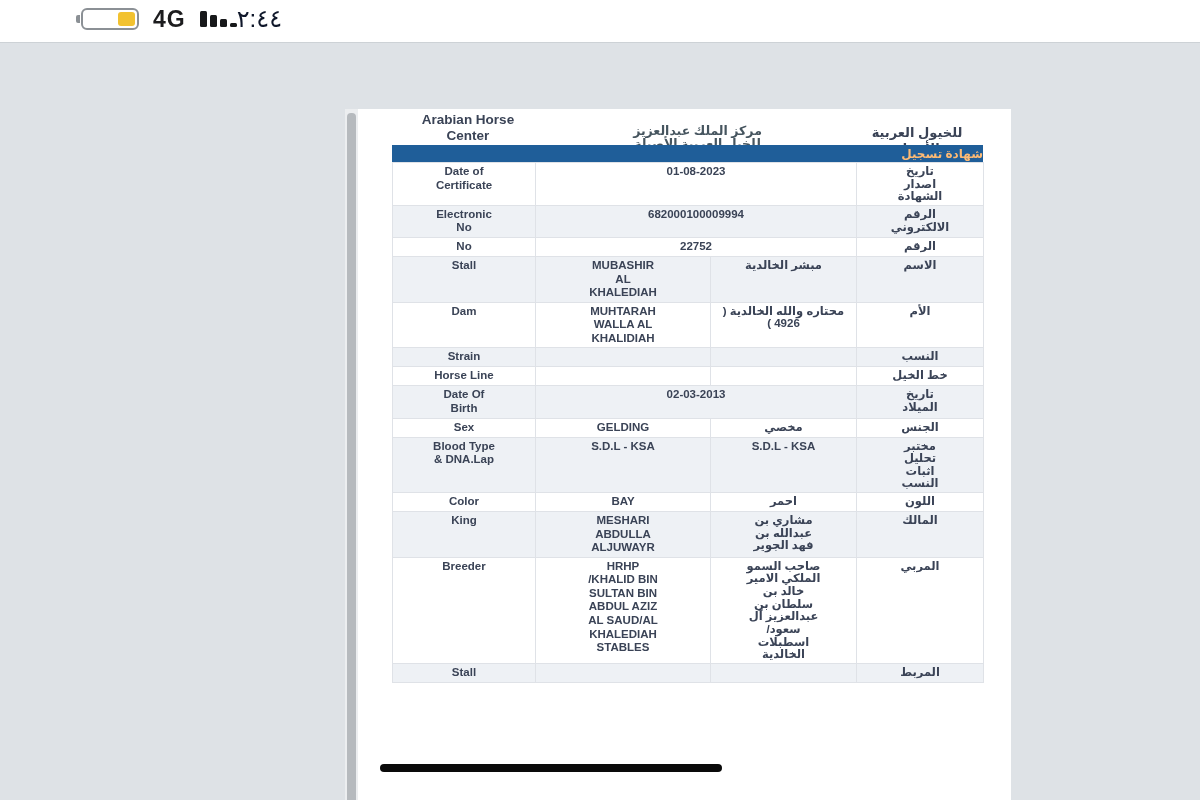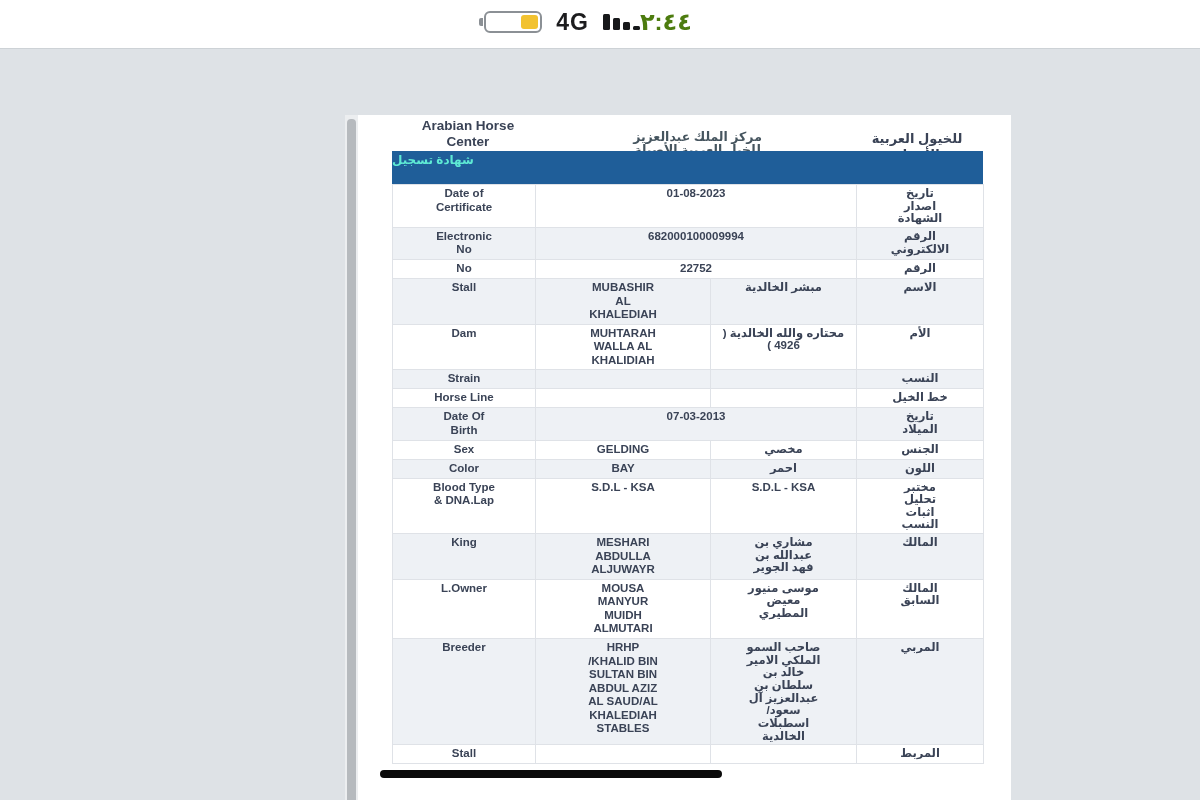--- a/index.html
+++ b/index.html
@@ -8,54 +8,54 @@
     --row-stripe:#eef1f5;
     --background-gray:#dee2e6;
     --text-navy:#3a4356;
   }
   *{box-sizing:border-box;margin:0;padding:0;}
   html,body{width:1200px;height:800px;overflow:hidden;}
   body{font-family:"Liberation Sans","DejaVu Sans",sans-serif;background:#fff;}
   .screen{position:relative;width:1200px;height:800px;overflow:hidden;}
 
   
-  .status-bar{height:48px;background:#ffffff;display:flex;align-items:center;justify-content:center;padding:0 125px 4px 96px;}
+  .status-bar{height:42px;background:#ffffff;display:flex;align-items:center;justify-content:flex-start;padding:0 125px 4px 76px;}
   .status-left{display:flex;align-items:center;gap:14px;}
   .battery{display:flex;align-items:center;}
   .battery .cap{width:4px;height:8px;background:#8b9095;border-radius:2px 0 0 2px;margin-right:1px;}
   .battery .shell{width:58px;height:22px;border:2px solid #8b9095;border-radius:6px;background:#fff;position:relative;}
   .battery .charge{position:absolute;right:2px;top:2px;bottom:2px;width:17px;border-radius:3px;background:var(--battery-yellow);}
   .network{font-size:23px;font-weight:600;color:#1c1c1e;letter-spacing:1px;}
   .signal{display:flex;align-items:flex-end;gap:3px;height:17px;padding-bottom:1px;}
   .signal i{display:block;width:7px;background:#17181a;border-radius:1.5px;}
   .signal .b1{height:16px;}
   .signal .b2{height:12px;}
   .signal .b3{height:8px;}
   .signal .b4{height:4px;}
-  .status-time{font-size:24px;font-weight:700;color:#4d7c0f;}
+  .status-time{font-size:24px;font-weight:400;color:#0f172a;}
 
   
   .desktop-bg{position:relative;height:758px;background:var(--background-gray);border-top:1px solid #cdd2d6;overflow:hidden;}
 
   
   .page{position:absolute;left:345px;top:66px;width:666px;height:720px;background:#ffffff;}
   .page-scrollbar{position:absolute;left:0;top:0;bottom:0;width:13px;background:#eceef0;}
   .page-scrollbar .thumb{position:absolute;left:2px;right:2px;top:4px;bottom:0;background:#b6babe;border-radius:4px;}
   .page-content{margin:0 28px 0 47px;}
 
   
   .cert-header{display:flex;align-items:flex-start;height:36px;overflow:hidden;color:var(--text-navy);}
   .hdr-en{width:152px;text-align:center;font-size:13.5px;font-weight:700;line-height:1.15;padding-top:3px;white-space:pre-line;}
   .hdr-logo{flex:1;text-align:center;padding-top:16px;}
   .logo-ar1,.logo-ar2{font-size:12.5px;font-weight:700;color:#46555f;direction:rtl;line-height:1.05;}
   .logo-cap{font-size:6px;color:#98a1a7;letter-spacing:.4px;margin-top:1px;}
   .hdr-ar{width:132px;text-align:center;font-size:13px;font-weight:700;direction:rtl;line-height:1.25;padding-top:16px;white-space:pre-line;}
 
   
-  .banner{background:var(--banner-blue);color:#5eead4;text-align:left;padding:2px 0 16px;}
+  .banner{background:var(--banner-blue);color:#fdba74;text-align:right;padding:2px 0 0;}
   .banner-ar{font-size:12px;font-weight:700;direction:rtl;line-height:1.25;}
   .banner-en{font-size:12.5px;font-weight:700;letter-spacing:3px;line-height:1.2;}
 
   
   table.cert-table{width:100%;border-collapse:collapse;table-layout:fixed;}
   .cert-table td{border:1px solid #dfe2e7;text-align:center;vertical-align:top;
     font-size:11.5px;font-weight:700;color:var(--text-navy);padding:2px 6px;line-height:1.18;
     white-space:pre-line;height:19px;}
   .cert-table tr:nth-child(even){background:var(--row-stripe);}
   .cert-table td.ar{direction:rtl;font-size:11.5px;line-height:1.1;}
@@ -163,67 +163,55 @@
               </tr>
               <tr>
                 <td>Horse Line</td>
                 <td></td>
                 <td class="ar"></td>
                 <td class="ar">خط الخيل</td>
               </tr>
               <tr>
                 <td>Date Of
 Birth</td>
-                <td colspan="2">07-03-2013</td>
+                <td colspan="2">02-03-2013</td>
                 <td class="ar">تاريخ
 الميلاد</td>
               </tr>
               <tr>
                 <td>Sex</td>
                 <td>GELDING</td>
                 <td class="ar">مخصي</td>
                 <td class="ar">الجنس</td>
-              </tr>
-              <tr>
-                <td>Color</td>
-                <td>BAY</td>
-                <td class="ar">احمر</td>
-                <td class="ar">اللون</td>
               </tr>
               <tr>
                 <td>Blood Type
 &amp; DNA.Lap</td>
                 <td>S.D.L - KSA</td>
                 <td class="ar">S.D.L - KSA</td>
                 <td class="ar">مختبر
 تحليل
 اثبات
 النسب</td>
               </tr>
               <tr>
+                <td>Color</td>
+                <td>BAY</td>
+                <td class="ar">احمر</td>
+                <td class="ar">اللون</td>
+              </tr>
+              <tr>
                 <td>King</td>
                 <td>MESHARI
 ABDULLA
 ALJUWAYR</td>
                 <td class="ar">مشاري بن
 عبدالله بن
 فهد الجوير</td>
                 <td class="ar">المالك</td>
-              </tr>
-              <tr>
-                <td>L.Owner</td>
-                <td>MOUSA
-MANYUR
-MUIDH
-ALMUTARI</td>
-                <td class="ar">موسى منيور
-معيض
-المطيري</td>
-                <td class="ar">المالك
-السابق</td>
               </tr>
               <tr>
                 <td>Breeder</td>
                 <td>HRHP
 /KHALID BIN
 SULTAN BIN
 ABDUL AZIZ
 AL SAUD/AL
 KHALEDIAH
 STABLES</td>

